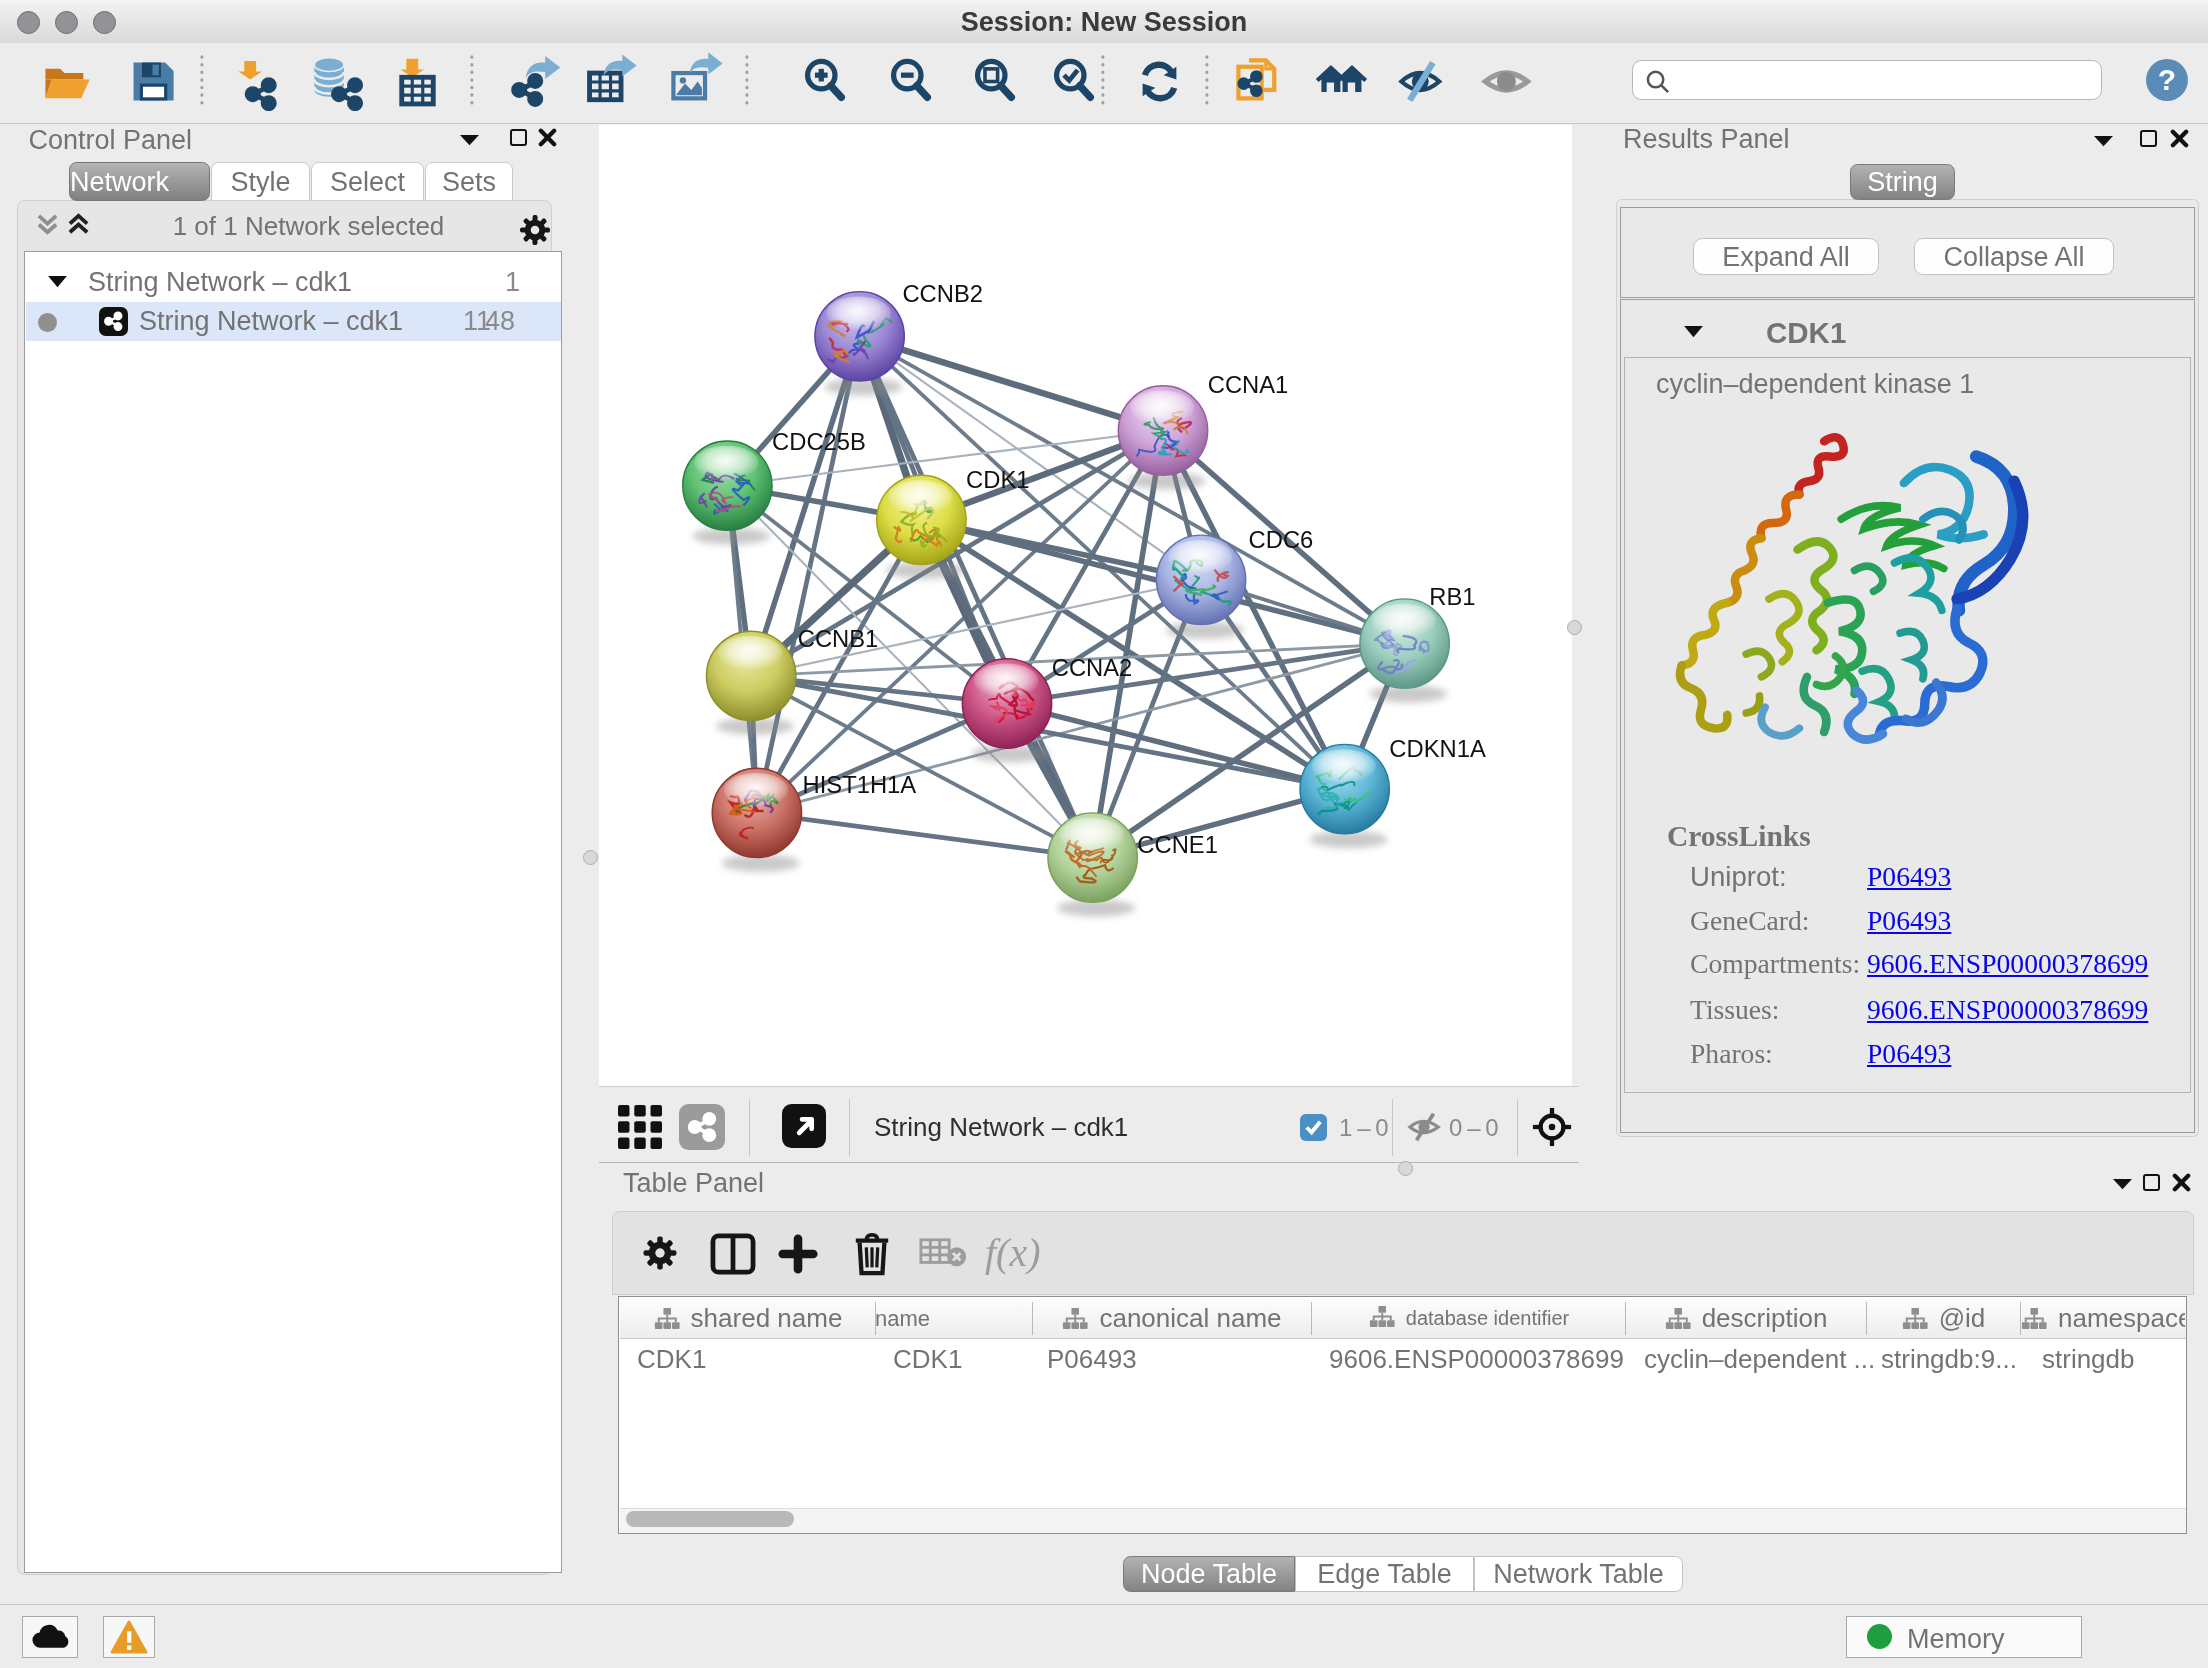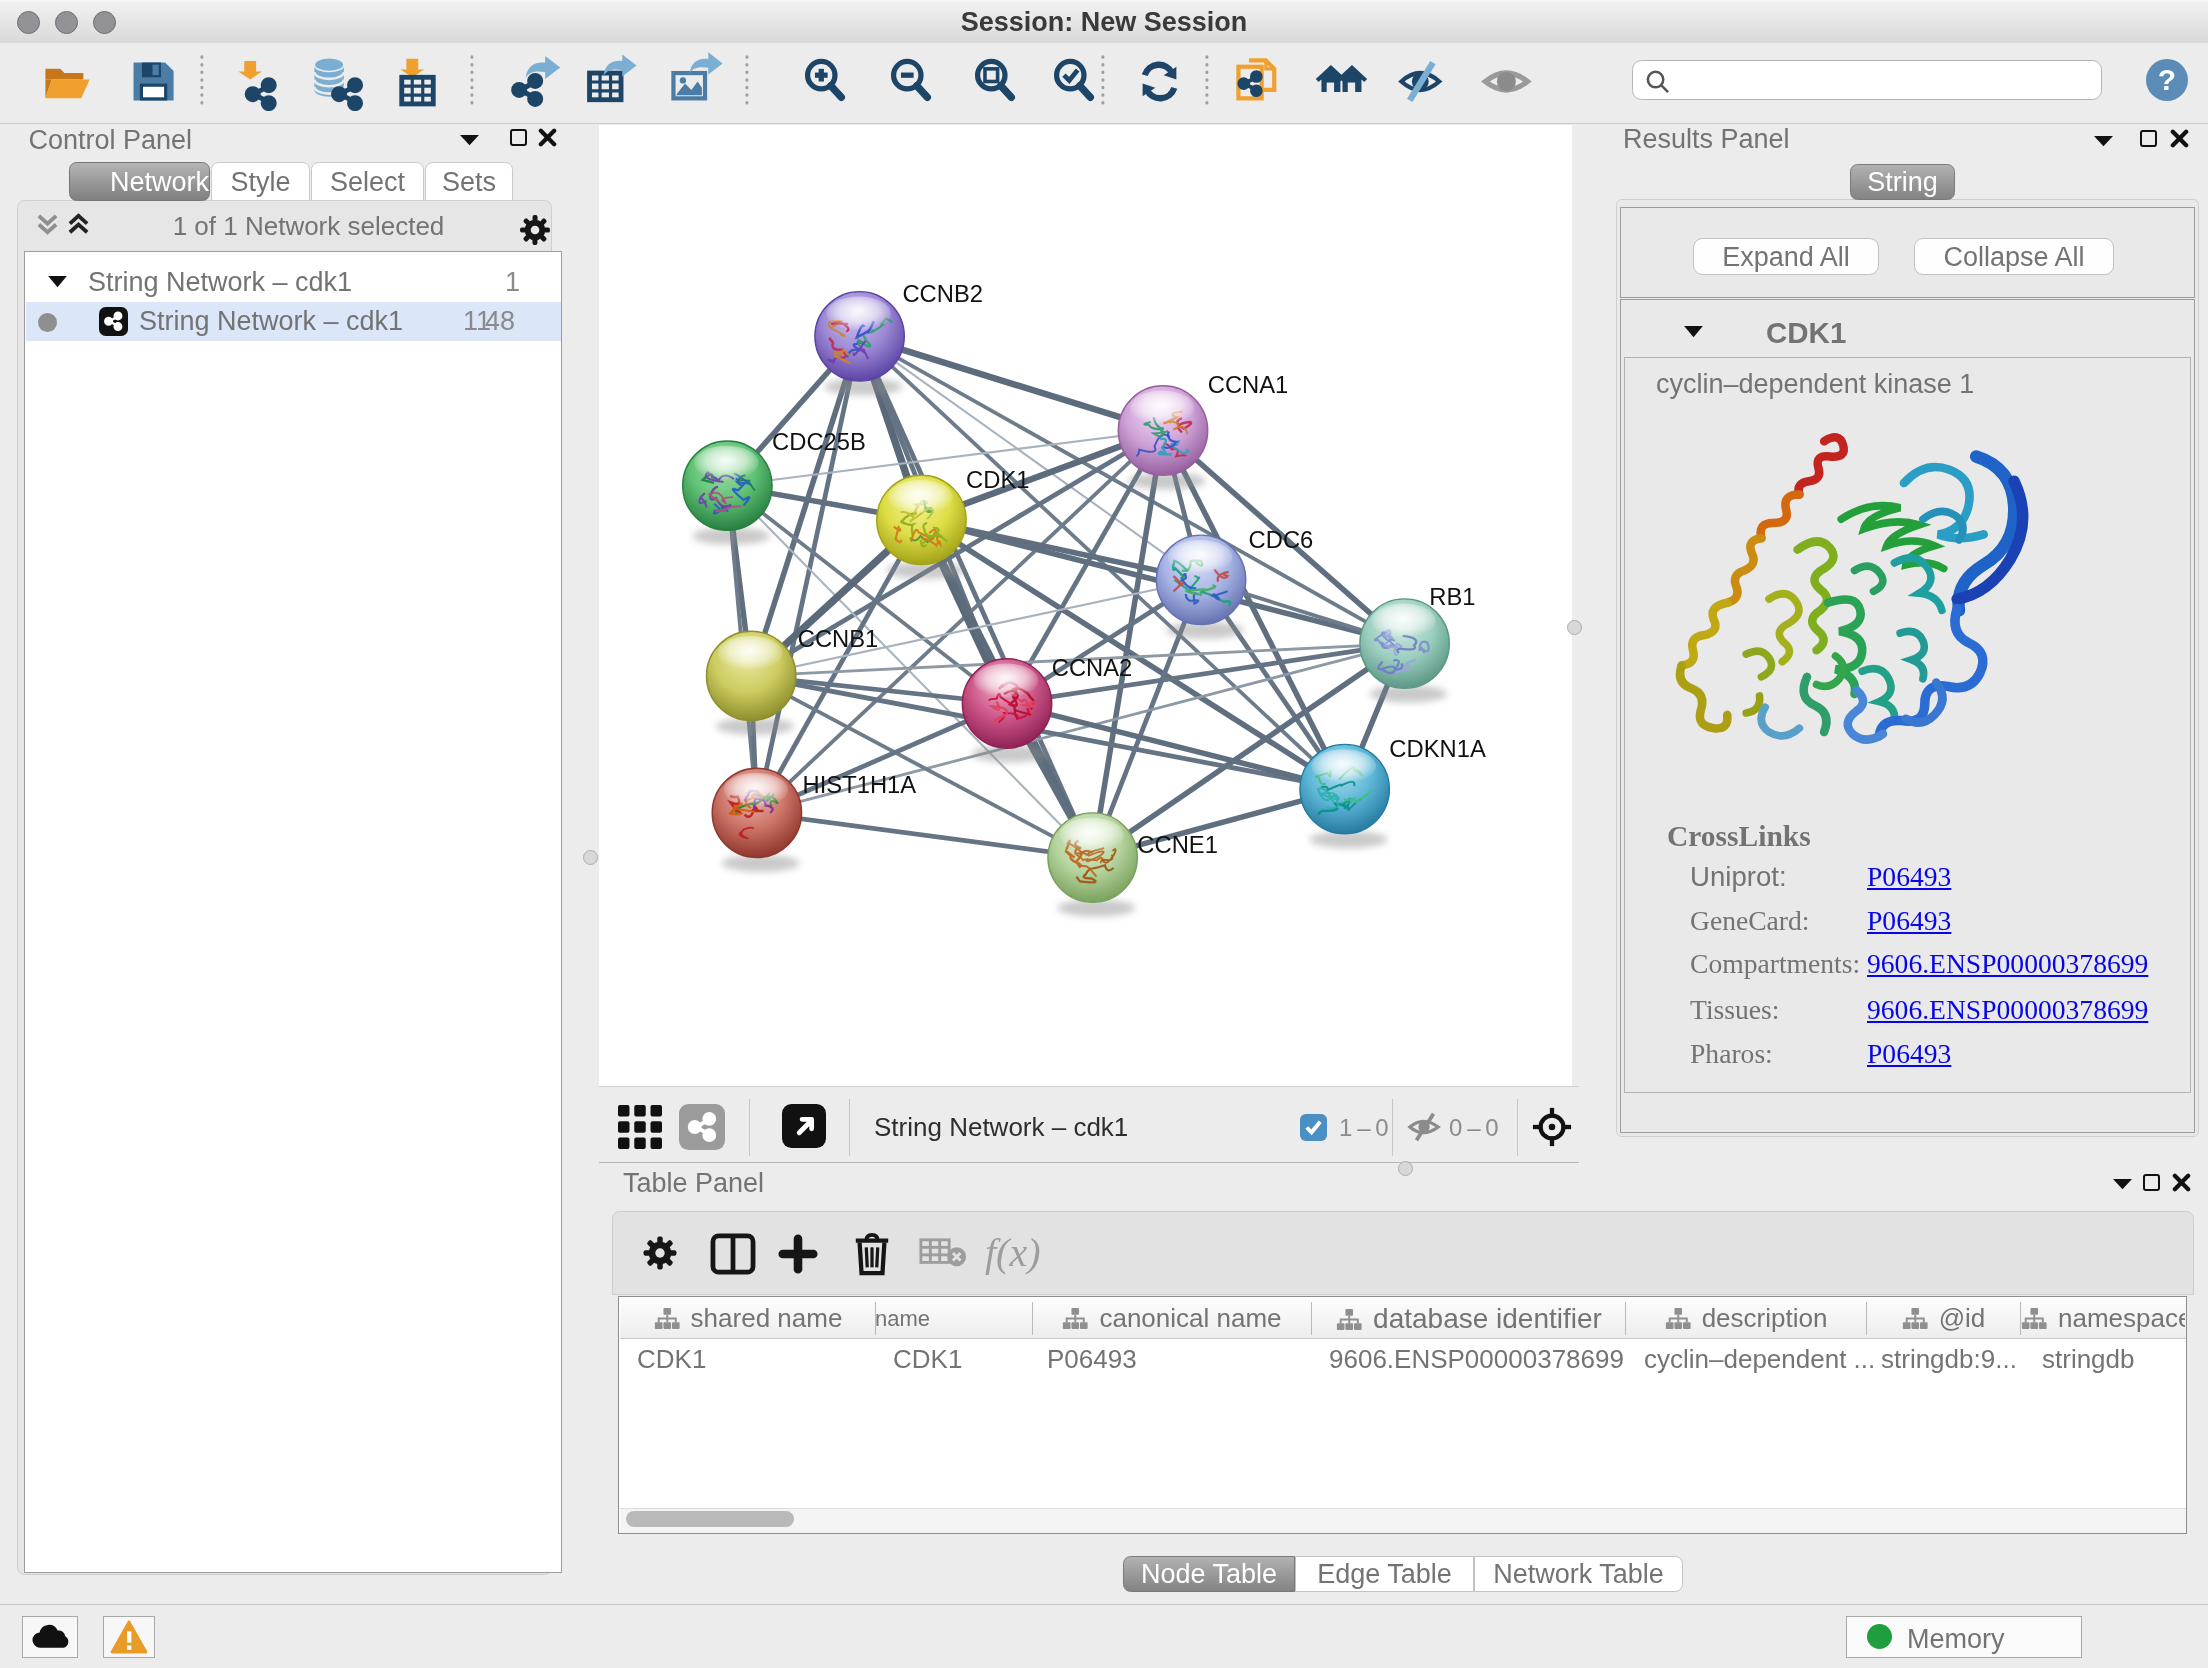--- a/index.html
+++ b/index.html
@@ -161,21 +161,21 @@
   </div>
 <div class="abs" style="left:2146px;top:59px;width:42px;height:42px;border-radius:50%;background:#5b8cb8;color:#fff;font-weight:bold;font-size:30px;text-align:center;line-height:42px">?</div>
 <div class="abs tt" style="left:28.5px;top:125px;font-size:27px">Control Panel</div>
 <svg class="abs" style="left:459px;top:133px" width="21" height="13.3" viewBox="0 0 22 14">
     <path d="M1 2 L21 2 L11 13 Z" fill="#111"></path>
   </svg>
 <div class="abs" style="left:510px;top:129px;width:17px;height:17px;border:2.9px solid #111;border-radius:2.9px;box-sizing:border-box"></div>
 <svg class="abs" style="left:538px;top:128px" width="19" height="19" viewBox="0 0 20 20">
     <path d="M3 3 L17 17 M17 3 L3 17" stroke="#111" stroke-width="4.5" stroke-linecap="round"></path>
   </svg>
-<div class="abs" style="left:69px;top:162px;width:141px;height:39px;border-radius:7.6px;background:linear-gradient(#b5b5b5,#7f7f7f);border:1px solid #767676;color:#fff;font-size:27px;text-align:right;line-height:38px;box-sizing:border-box;z-index:3">Network</div>
+<div class="abs" style="left:69px;top:162px;width:141px;height:39px;border-radius:7.6px;background:linear-gradient(#b5b5b5,#7f7f7f);border:1px solid #767676;color:#fff;font-size:27px;text-align:left;line-height:38px;box-sizing:border-box;z-index:3">Network</div>
 <div class="abs tt" style="left:211px;top:162px;width:99px;height:39px;border-radius:7.6px 7.6px 0 0;background:#fff;border:1px solid #c9c9c9;font-size:27px;text-align:center;line-height:38px;box-sizing:border-box">Style</div>
 <div class="abs tt" style="left:311px;top:162px;width:113px;height:39px;border-radius:7.6px 7.6px 0 0;background:#fff;border:1px solid #c9c9c9;font-size:27px;text-align:center;line-height:38px;box-sizing:border-box">Select</div>
 <div class="abs tt" style="left:425px;top:162px;width:88px;height:39px;border-radius:7.6px 7.6px 0 0;background:#fff;border:1px solid #c9c9c9;font-size:27px;text-align:center;line-height:38px;box-sizing:border-box">Sets</div>
 <div class="abs" style="left:17px;top:200px;width:535px;height:1375px;background:#e6e6e6;border:1px solid #cfcfcf;border-radius:7.6px;box-sizing:border-box"></div>
 <svg class="abs" style="left:36px;top:213px" width="23" height="25" viewBox="0 0 24 26">
     <path d="M3 3 L12 11 L21 3 M3 12 L12 20 L21 12" fill="none" stroke="#8f8f8f" stroke-width="4"></path>
   </svg>
 <svg class="abs" style="left:67px;top:213px" width="23" height="25" viewBox="0 0 24 26">
     <path d="M3 11 L12 3 L21 11 M3 20 L12 12 L21 20" fill="none" stroke="#222" stroke-width="4"></path>
   </svg>
@@ -718,21 +718,21 @@
         <rect x="11" y="2" width="8" height="7" rx="1"></rect>
         <rect x="2" y="17" width="8" height="7" rx="1"></rect>
         <rect x="11" y="17" width="8" height="7" rx="1"></rect>
         <rect x="20" y="17" width="8" height="7" rx="1"></rect>
       </g>
       <g stroke="#8f8f8f" stroke-width="2" fill="none">
         <path d="M15 9 L15 13 M6 17 L6 13 L24 13 L24 17 M15 13 L15 17"></path>
       </g>
     </svg>canonical name</div>
 <div class="abs" style="left:1311px;top:1302px;width:0;height:33px;border-left:1px solid #b9b9b9"></div>
-<div class="abs tt" style="left:1311px;top:1298px;width:315px;height:41px;font-size:28px;text-align:center;line-height:41px;overflow:hidden;white-space:nowrap"><svg width="28.5" height="27" viewBox="0 0 30 28" style="display:inline-block;vertical-align:-5.7px;margin-right:9.5px">
+<div class="abs tt" style="left:1311px;top:1298px;width:315px;height:41px;font-size:20px;text-align:center;line-height:41px;overflow:hidden;white-space:nowrap"><svg width="28.5" height="27" viewBox="0 0 30 28" style="display:inline-block;vertical-align:-5.7px;margin-right:9.5px">
       <g fill="#8f8f8f">
         <rect x="11" y="2" width="8" height="7" rx="1"></rect>
         <rect x="2" y="17" width="8" height="7" rx="1"></rect>
         <rect x="11" y="17" width="8" height="7" rx="1"></rect>
         <rect x="20" y="17" width="8" height="7" rx="1"></rect>
       </g>
       <g stroke="#8f8f8f" stroke-width="2" fill="none">
         <path d="M15 9 L15 13 M6 17 L6 13 L24 13 L24 17 M15 13 L15 17"></path>
       </g>
     </svg>database identifier</div>

